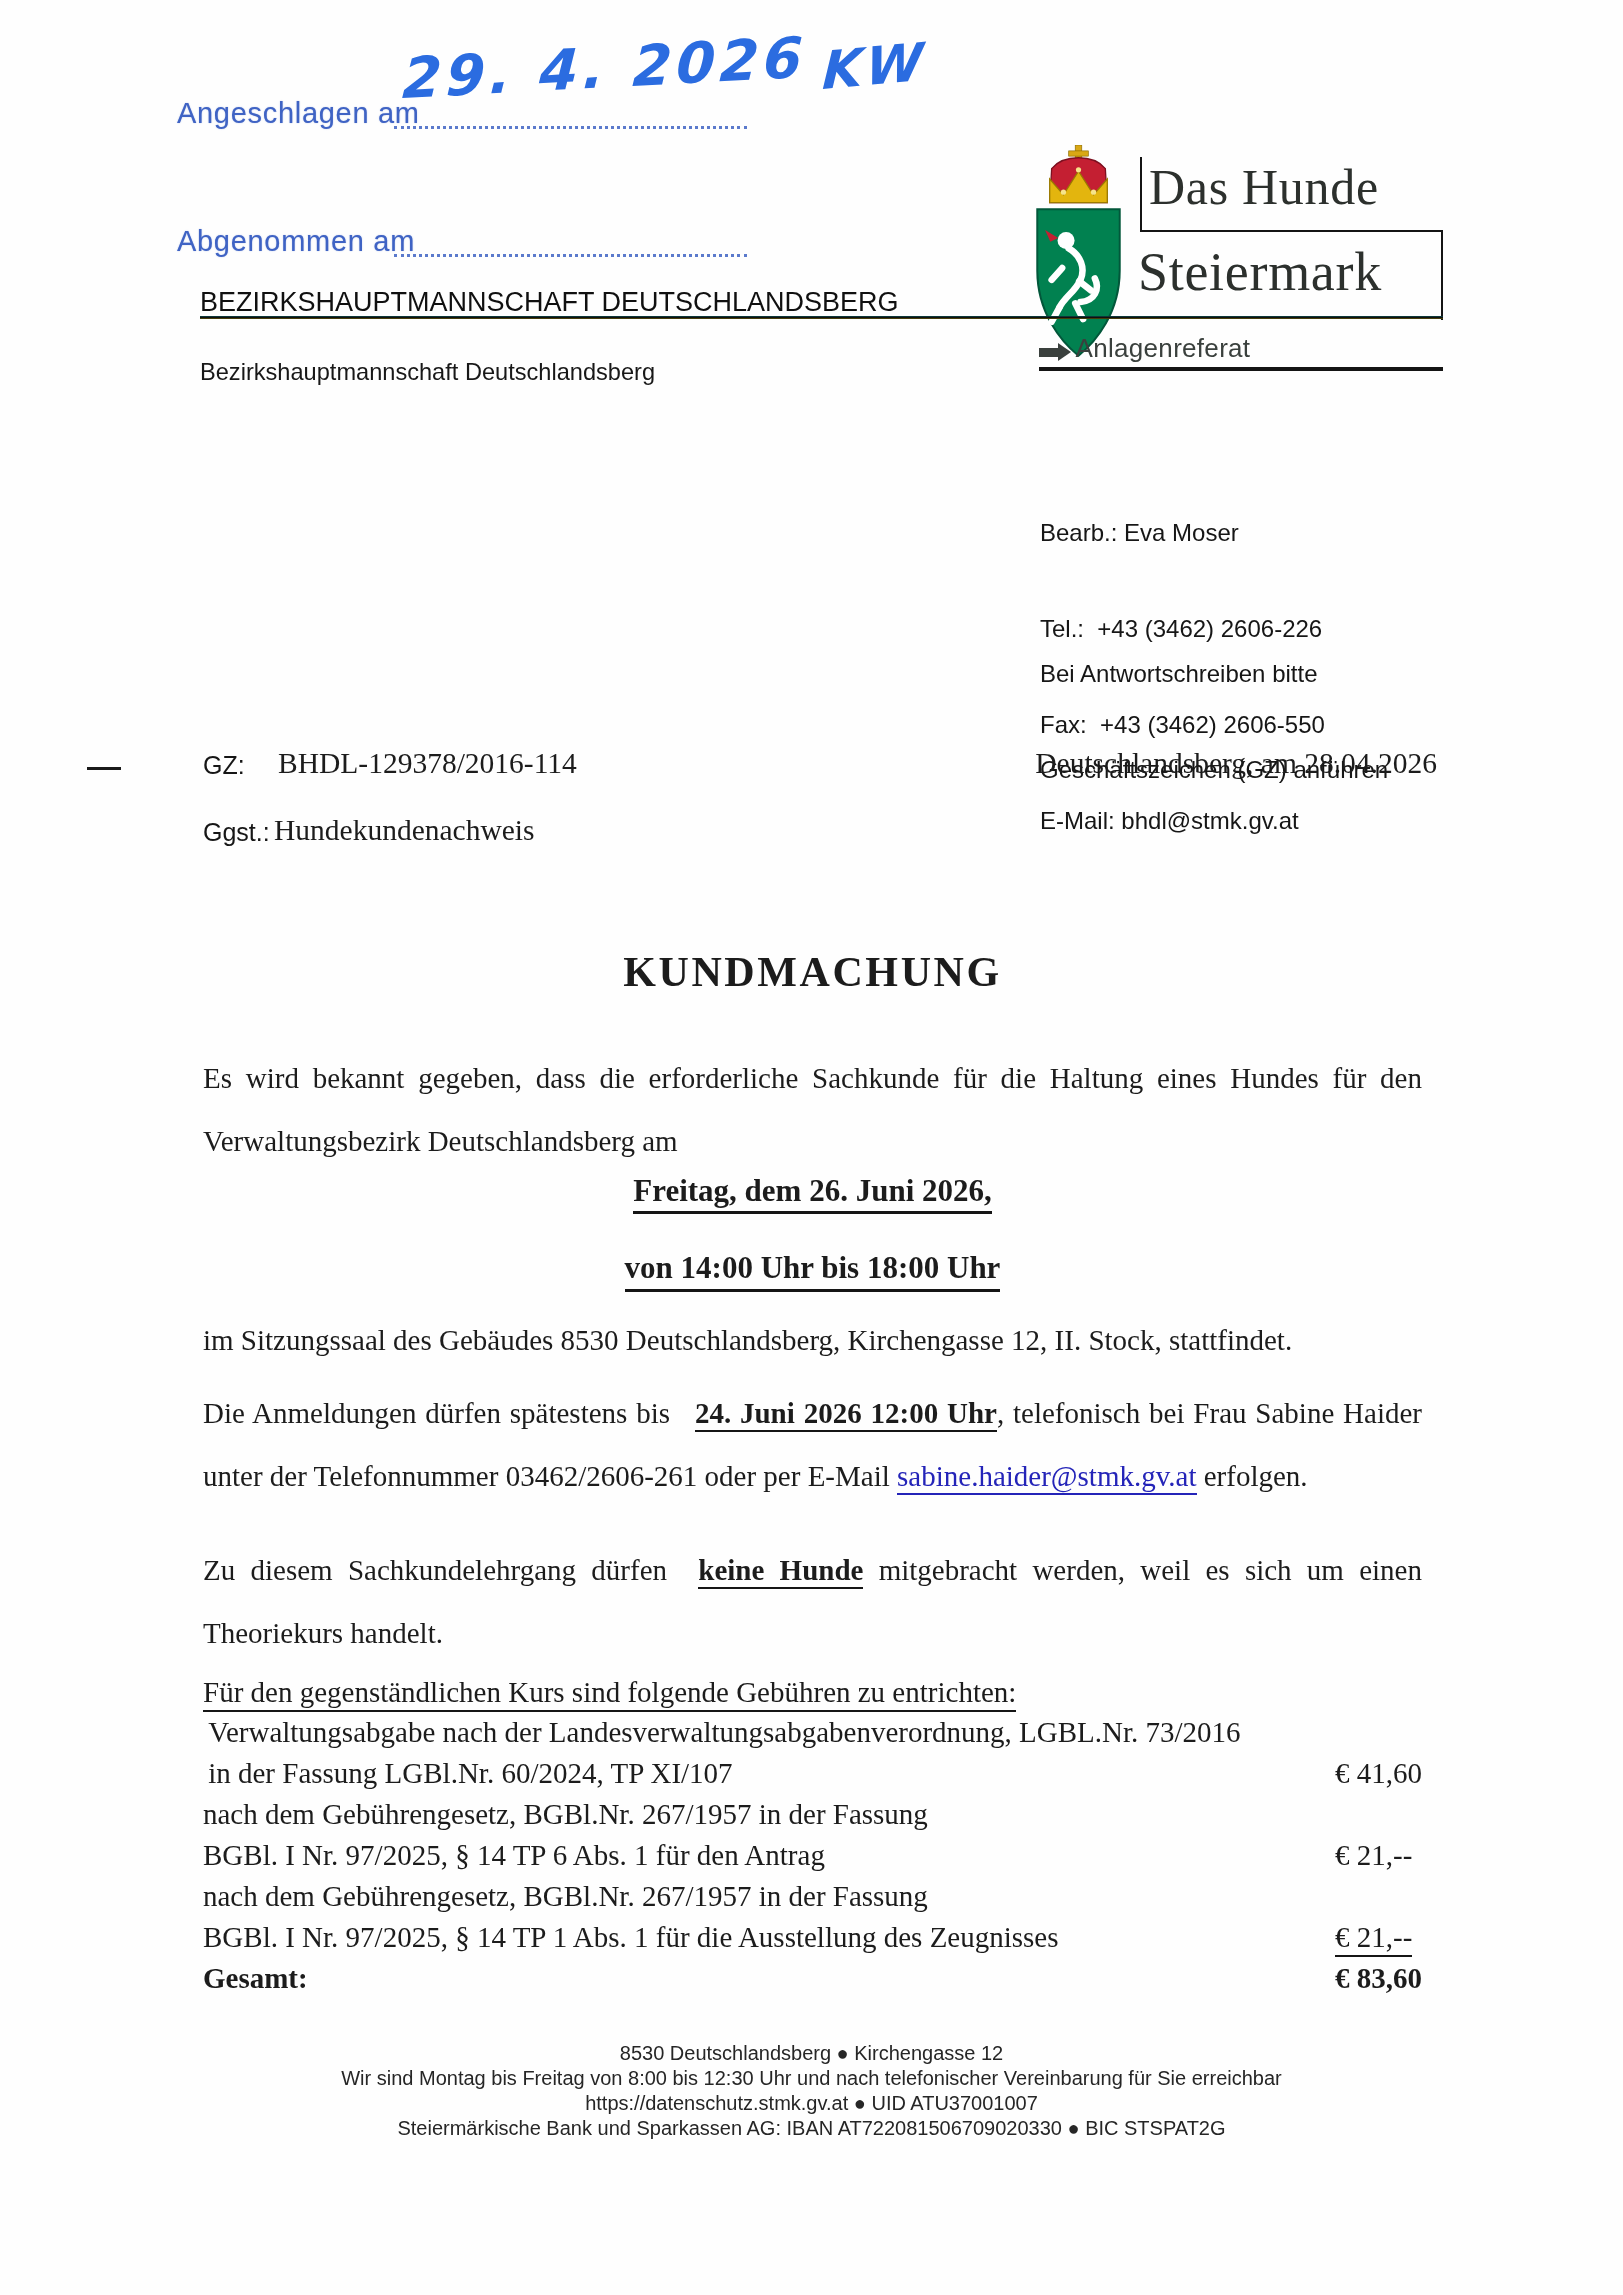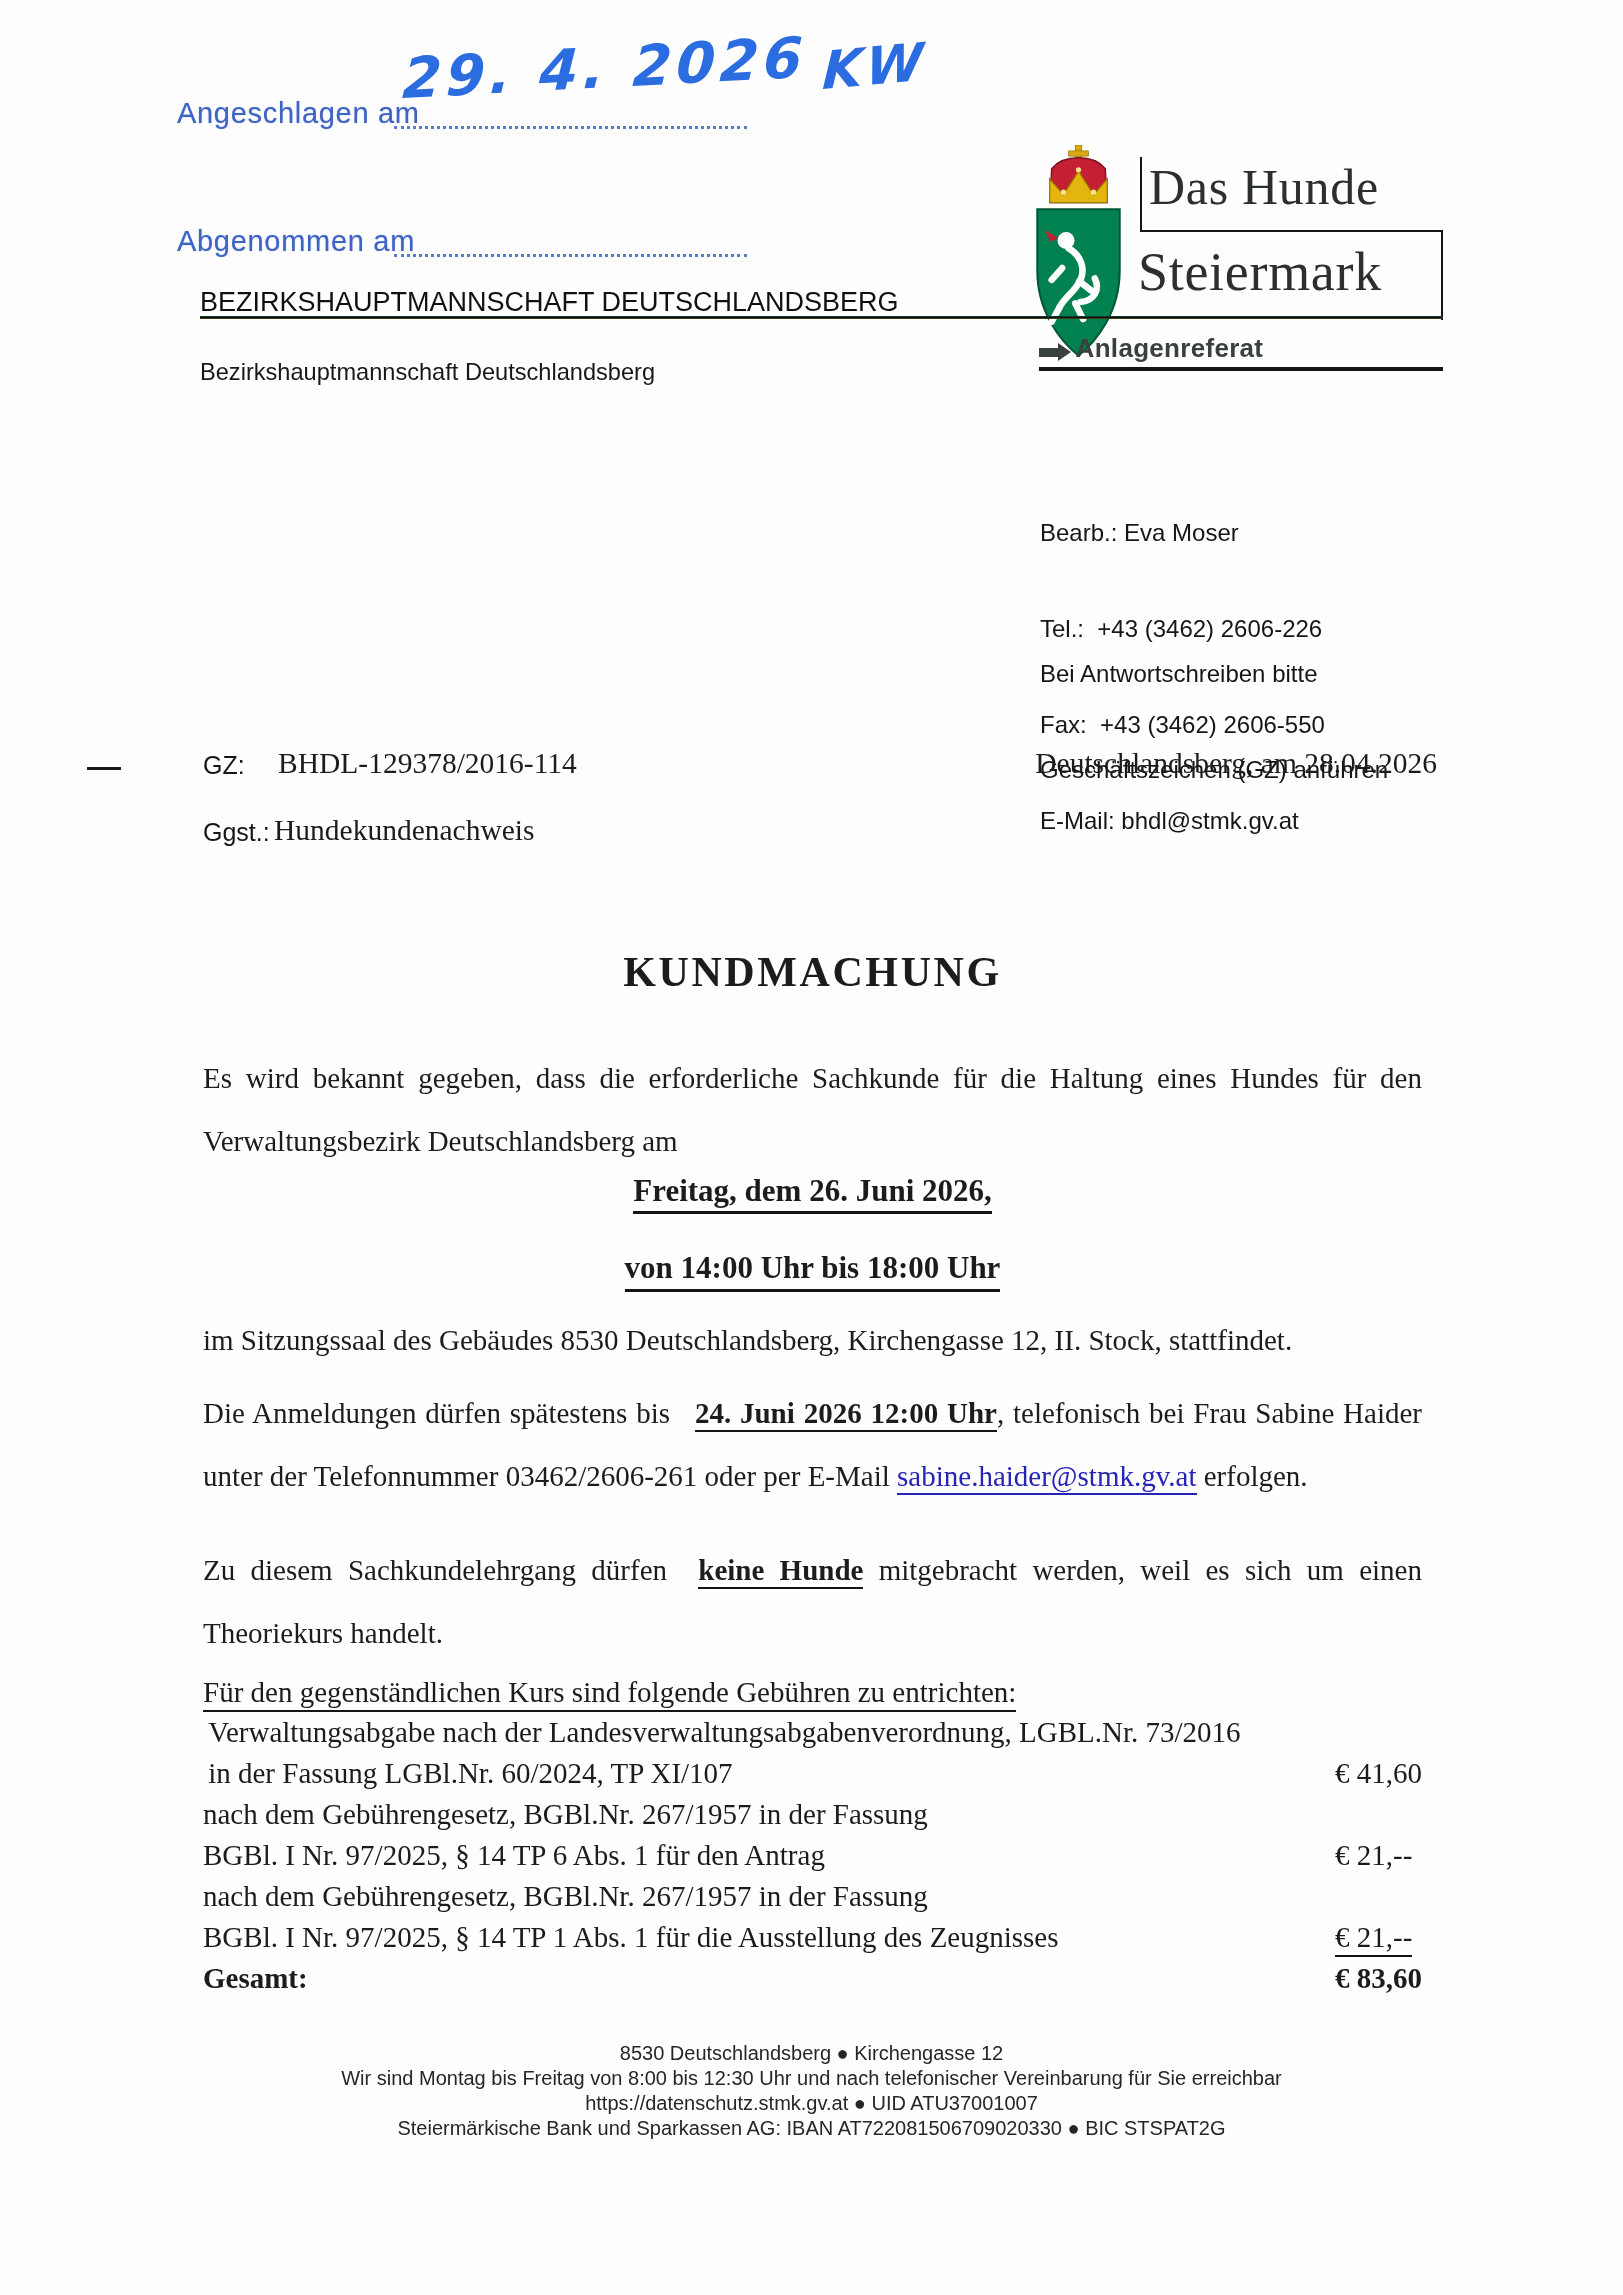--- a/index.html
+++ b/index.html
@@ -28,21 +28,21 @@
     transform:rotate(-3deg) skewX(-6deg);transform-origin:left bottom;
     white-space:nowrap;
   }
 
   
   .brand{color:#2c302d;letter-spacing:0.7px;}
   .frame-line{background:#141414;}
   .rule-long{
     background:linear-gradient(180deg,#0b6a6a 0%,#101010 30%,#101010 72%,#8f8200 100%);
   }
-  .dept{color:#3a403d;font-weight:bold;font-size:26px;letter-spacing:0.3px;}
+  .dept{color:#3a403d;font-weight:normal;font-size:26px;letter-spacing:0.3px;}
   .arrow-shape{position:relative;display:inline-block;width:19.6px;height:8.5px;background:#3a403d;vertical-align:middle;margin-bottom:3.9px;}
   .arrow-shape::after{
     content:"";position:absolute;right:-12.4px;top:-5.2px;
     border-left:13px solid #3a403d;border-top:9.2px solid transparent;border-bottom:9.2px solid transparent;
   }
 
   
   .auth-caps{font-size:27px;color:#101010;letter-spacing:0px;}
   .auth-name{font-size:23.6px;color:#181818;}
 

